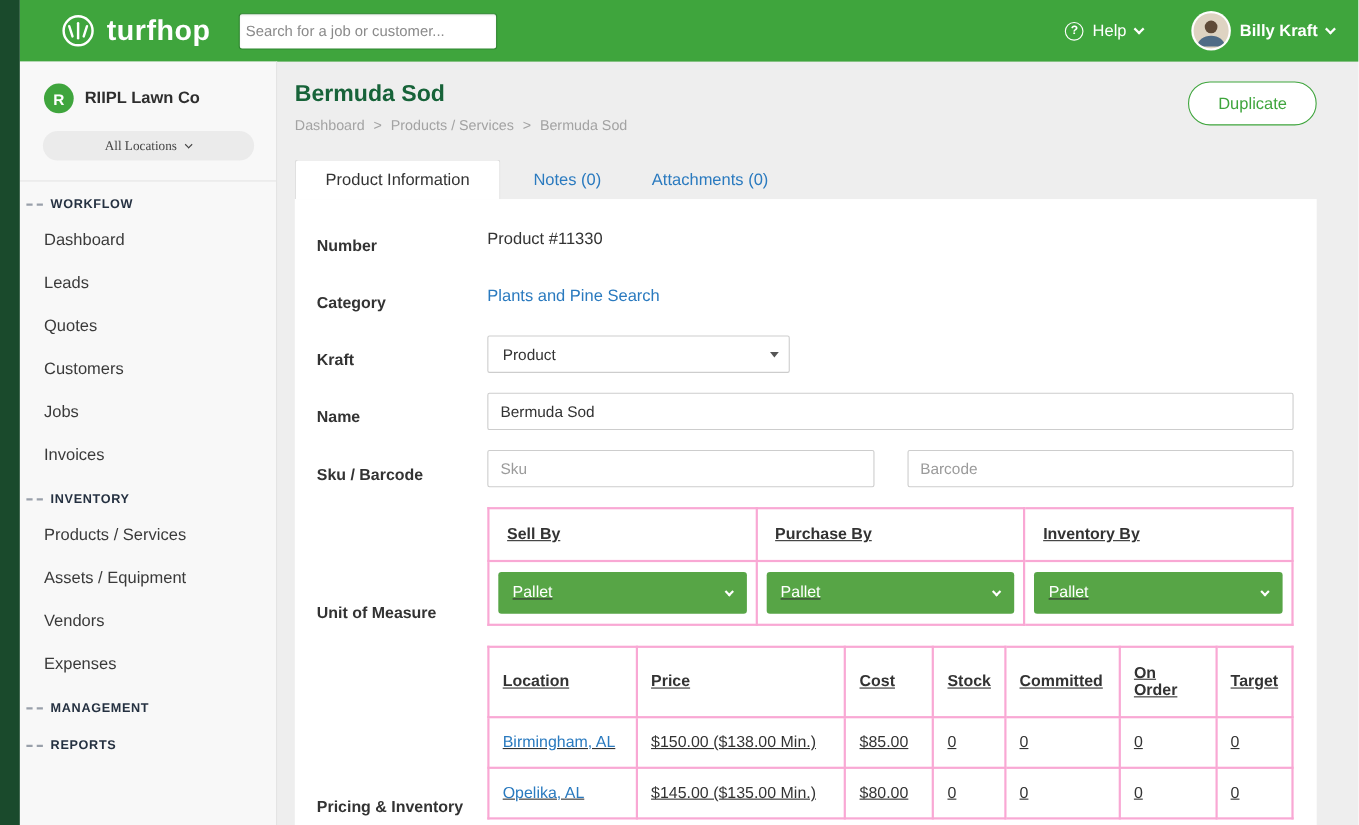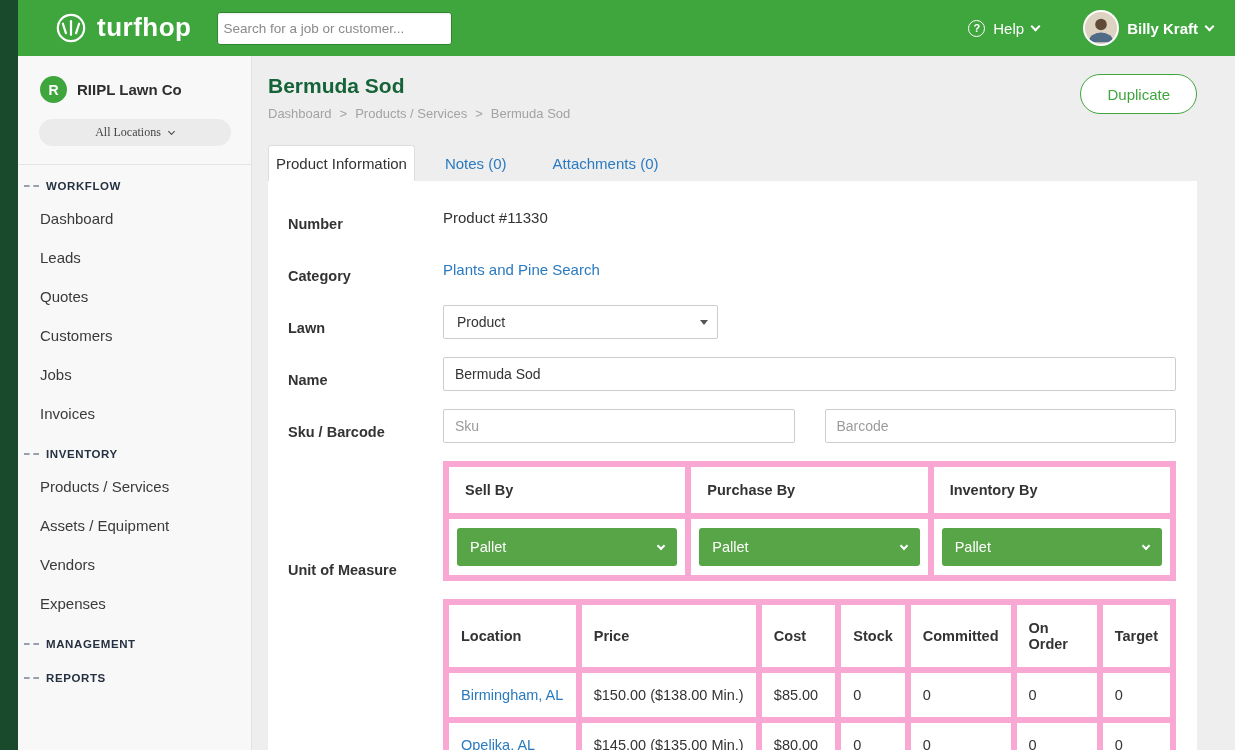--- a/index.html
+++ b/index.html
@@ -59,39 +59,39 @@
   .page-title{font-size:21px;font-weight:bold;color:var(--title-green,#176339);}
   .breadcrumb{margin-top:8px;font-size:13px;color:var(--text-muted,#a3a3a3);display:flex;gap:8px;align-items:center;}
   .crumb{cursor:pointer;}
   .crumb.current{cursor:default;}
   .duplicate-btn{background:#fff;border:1.5px solid var(--brand-green,#3fa53d);color:var(--brand-green,#3fa53d);
     border-radius:20px;height:40px;padding:0 26px;font-family:inherit;font-size:15px;cursor:pointer;}
   .tabs{display:flex;align-items:flex-end;margin-top:24px;}
   .tab{font-size:15px;color:var(--link-blue,#2a7abf);padding:9px 16px;cursor:pointer;}
   .tab + .tab{margin-left:14px;}
   .tab.active{background:var(--card-bg,#fff);color:#333;border:1px solid #ddd;border-bottom:0;border-radius:3px 3px 0 0;
-    padding:9px 7px;margin-left:0;}
+    padding:9px 27px;margin-left:0;}
   .card{background:var(--card-bg,#fff);padding:20px 21px 60px 20px;min-height:560px;}
 
   .form-row{display:flex;align-items:flex-end;margin-bottom:18px;}
   .form-label{width:155px;flex:none;font-size:14.5px;font-weight:bold;color:#333;padding-top:8px;padding-right:12px;line-height:1.35;}
   .form-control{flex:1;min-width:0;}
   .static-value{font-size:15px;color:#333;padding-top:8px;min-height:34px;}
   .link{color:var(--link-blue,#2a7abf);cursor:pointer;text-decoration:none;}
   .text-input{width:100%;height:34px;border:1px solid #cdcdcd;border-radius:2px;background:#fff;padding:0 11px;
     font-family:inherit;font-size:14px;color:#333;outline:none;}
   .text-input::placeholder{color:#9b9b9b;}
   .select-box{width:275px;height:34px;border:1px solid #cdcdcd;border-radius:2px;background:#fff;display:flex;align-items:center;
     justify-content:space-between;padding:0 9px 0 13px;font-size:14px;color:#333;cursor:pointer;gap:41px;}
   .select-caret{width:0;height:0;border-left:4px solid transparent;border-right:4px solid transparent;border-top:5px solid #555;}
   .dual-inputs{display:flex;gap:30px;}
   .dual-inputs .text-input{flex:1;}
 
   table{border-collapse:collapse;width:100%;}
-  .uom-table th,.uom-table td,.pricing-tbl th,.pricing-tbl td{border:6px solid #f9a8d4;text-align:left;}
+  .uom-table th,.uom-table td,.pricing-tbl th,.pricing-tbl td{border:2px solid #f9a8d4;text-align:left;text-decoration:underline;}
   .uom-table th{font-size:14.5px;font-weight:bold;color:#333;padding:15px 16px;}
   .uom-table td{padding:9px 8px;}
   .uom-table th{width:33.33%;}
   .green-dd{width:100%;height:38px;background:var(--button-green,#57a546);border:none;border-radius:3px;color:#fff;
     display:flex;align-items:center;justify-content:space-between;padding:0 13px;font-family:inherit;font-size:14.5px;cursor:pointer;}
   .green-dd .chev{width:6px;height:6px;border-width:2px;margin-top:-3px;}
 
   .pricing-tbl th{font-size:14.5px;font-weight:bold;color:#333;padding:15px 12px;}
   .pricing-tbl td{font-size:14.5px;color:#333;padding:14px 12px;}
   .col-location{width:135px;}.col-price{width:190px;}.col-cost{width:80px;}.col-stock{width:64px;}
@@ -213,21 +213,21 @@
         </div>
 
         <div class="form-row">
           <div class="form-label">Category</div>
           <div class="form-control static-value">
             <span class="link">Plants and Pine Search</span>
           </div>
         </div>
 
         <div class="form-row">
-          <div class="form-label">Lawn</div>
+          <div class="form-label">Kraft</div>
           <div class="form-control">
             <div class="select-box">
               <span>Product</span>
               <span class="select-caret"></span>
             </div>
           </div>
         </div>
 
         <div class="form-row">
           <div class="form-label">Name</div>

